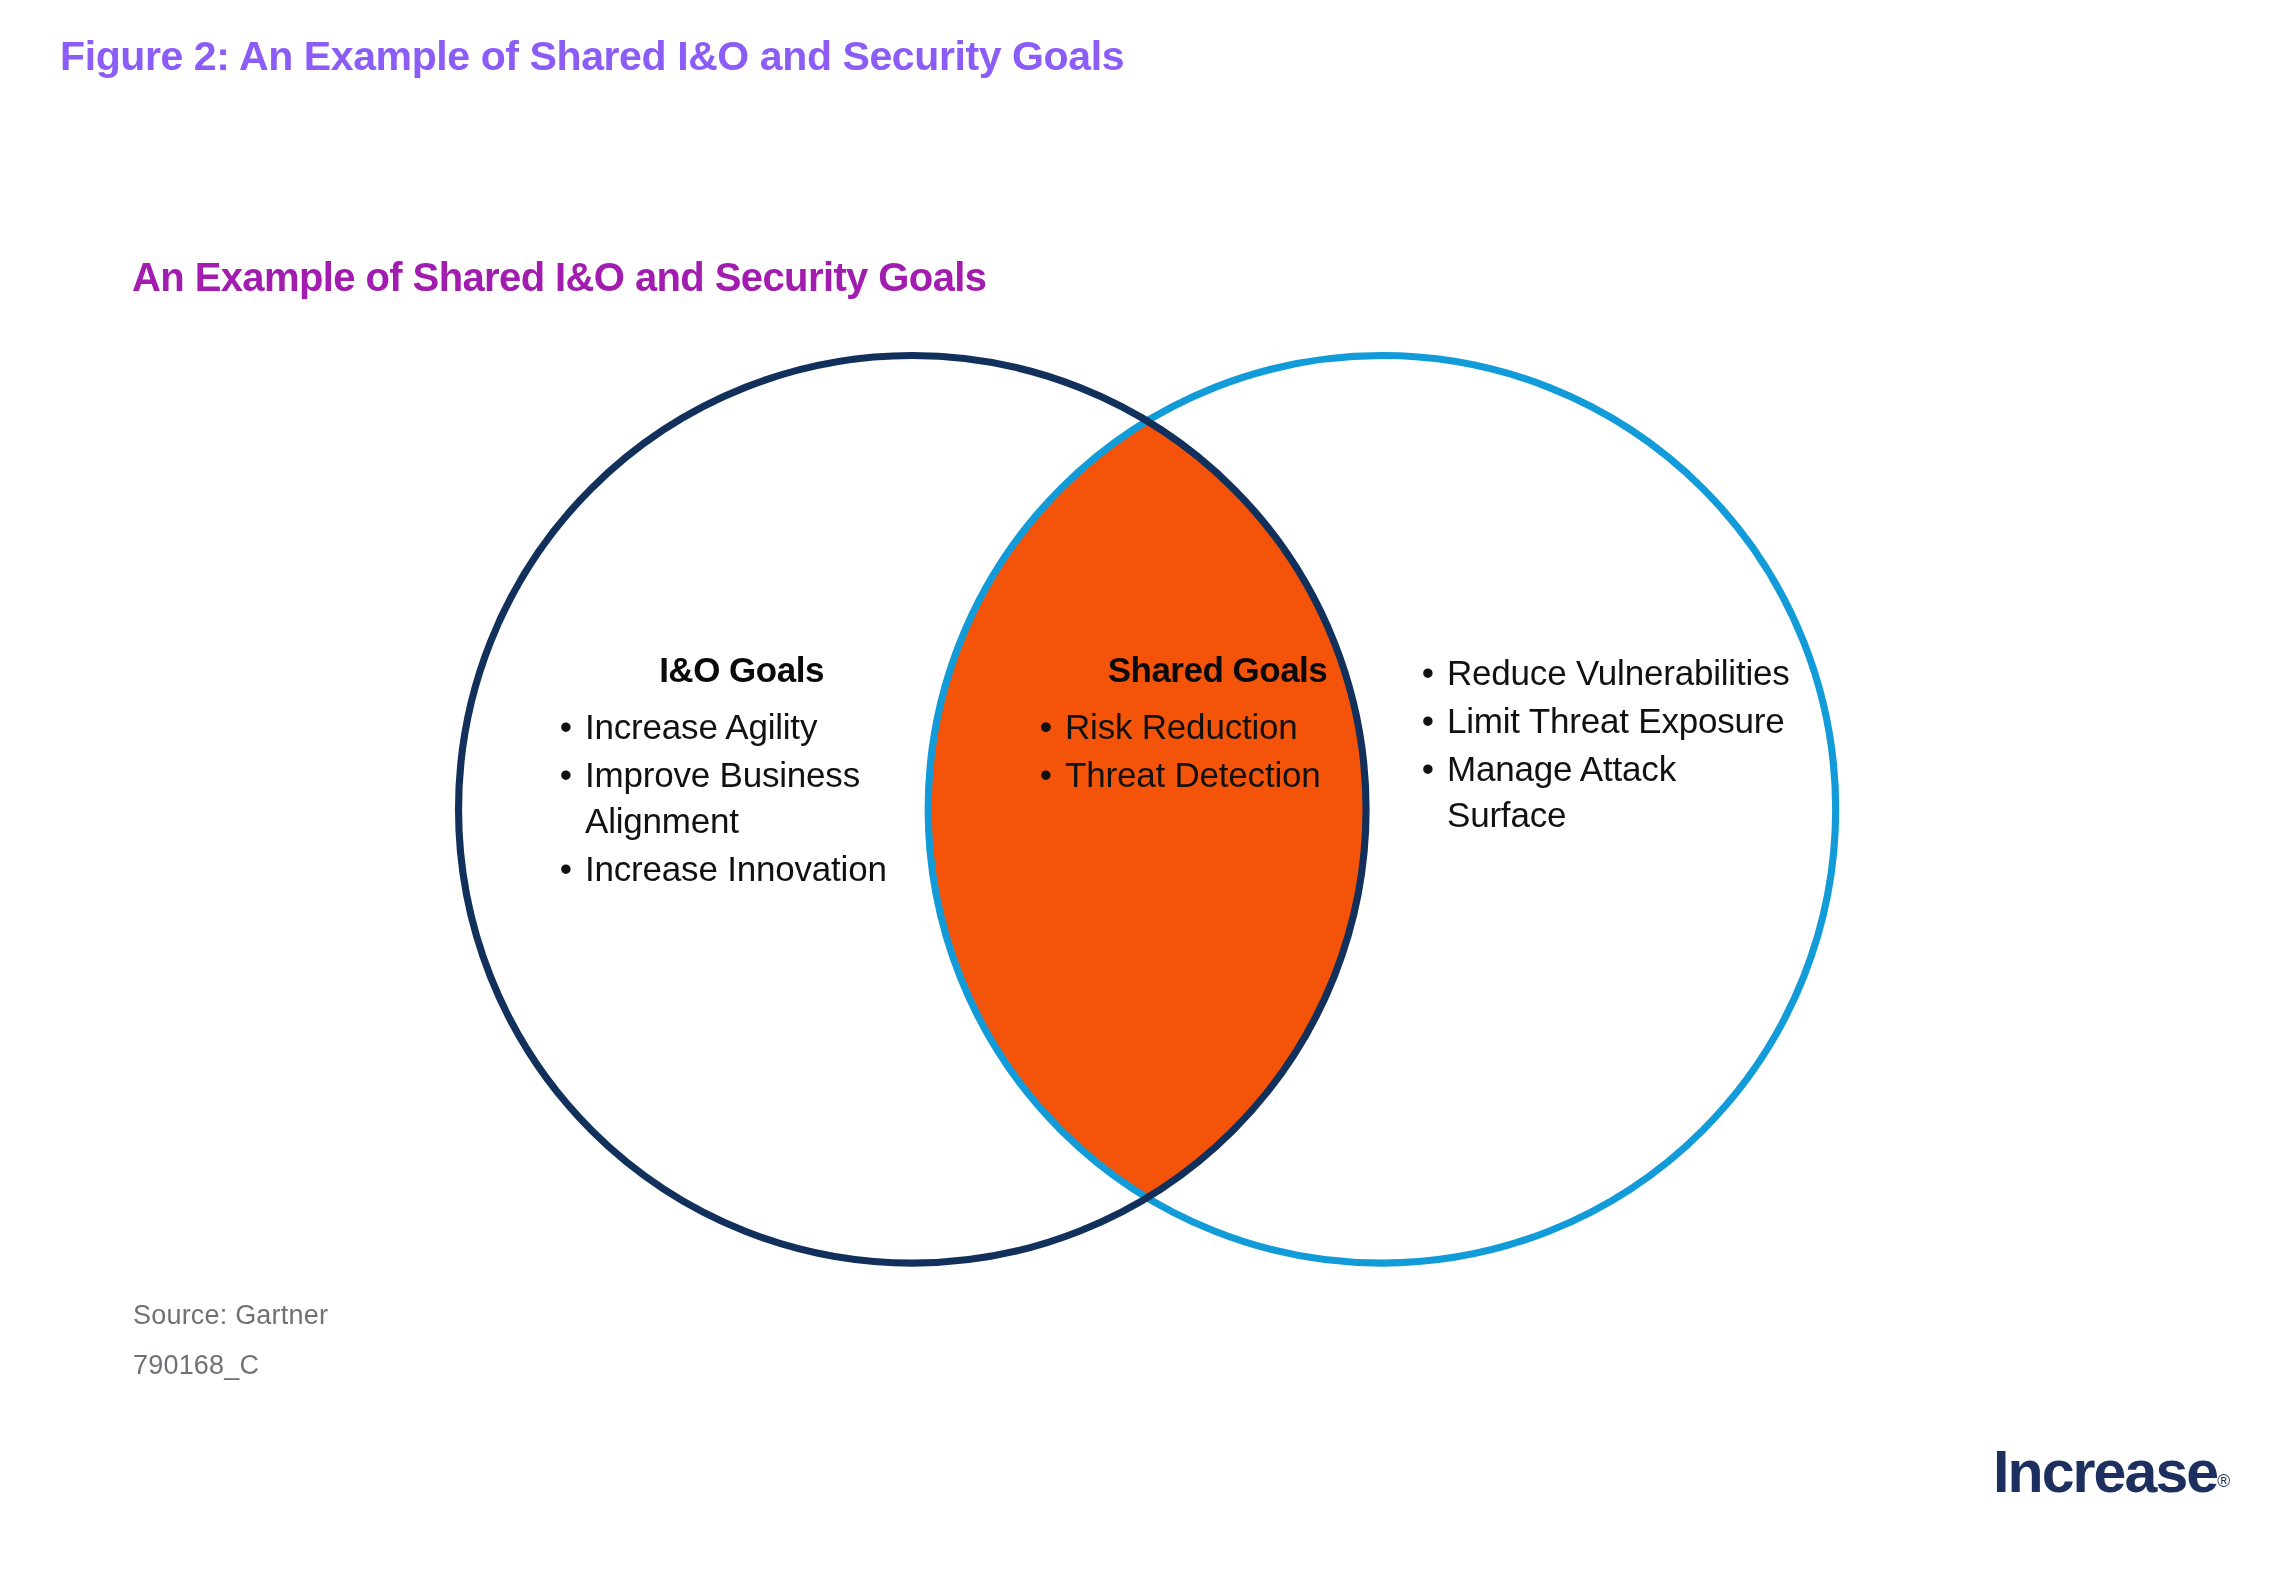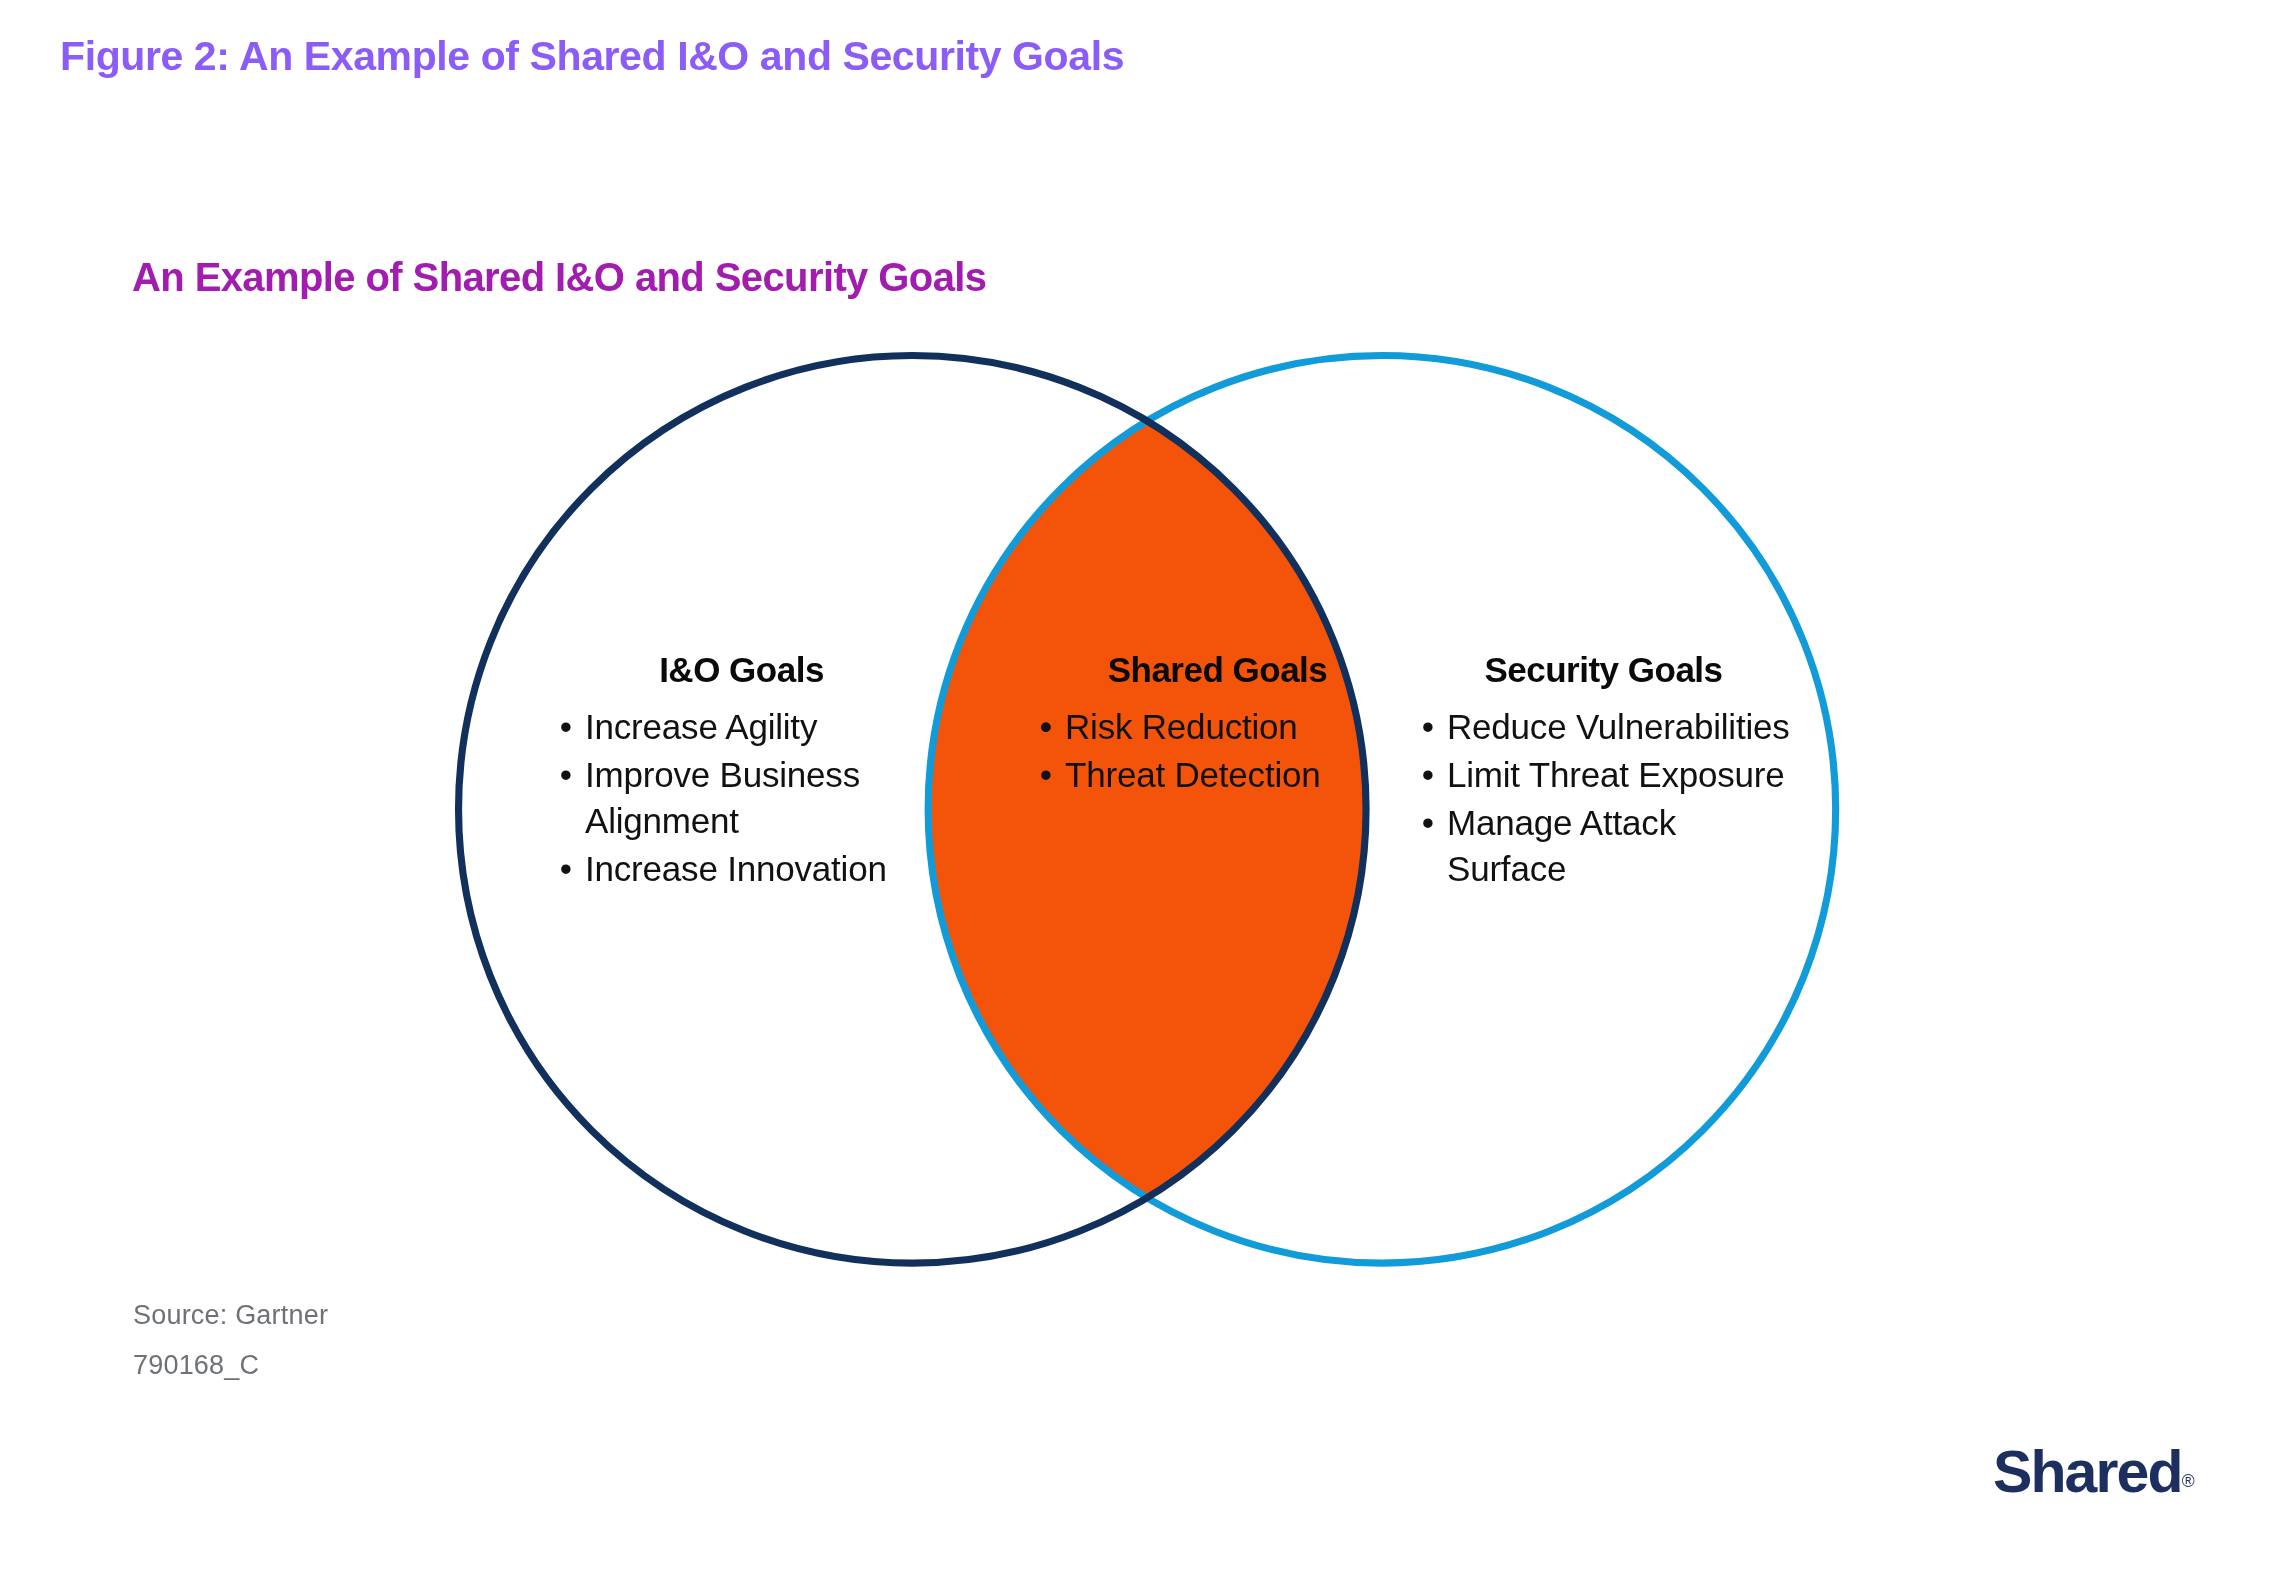--- a/index.html
+++ b/index.html
@@ -181,21 +181,20 @@
         <span>Risk Reduction</span>
       </li>
       <li>
         <span class="bullet-dot">•</span>
         <span>Threat Detection</span>
       </li>
     </ul>
   </div>
 
   <div class="venn-col" id="col-security">
-    <div class="col-title">Security Goals</div>
     <ul class="goal-list">
       <li>
         <span class="bullet-dot">•</span>
         <span>Reduce Vulnerabilities</span>
       </li>
       <li>
         <span class="bullet-dot">•</span>
         <span>Limit Threat Exposure</span>
       </li>
       <li>
@@ -204,15 +203,15 @@
       </li>
     </ul>
   </div>
 
 </div>
 
 <div class="footer-line" id="source-line">Source: Gartner</div>
 <div class="footer-line" id="figure-code">790168_C</div>
 
 <div id="gartner-logo">
-  <span>Shared</span><span class="reg-mark">®</span>
+  <span>Increase</span><span class="reg-mark">®</span>
 </div>
 
 
 </body></html>

